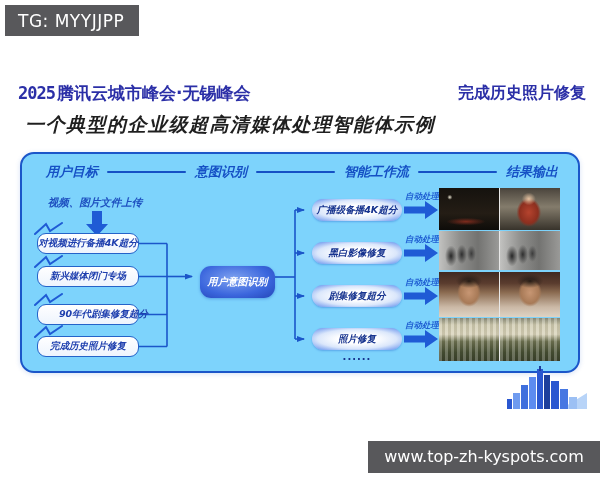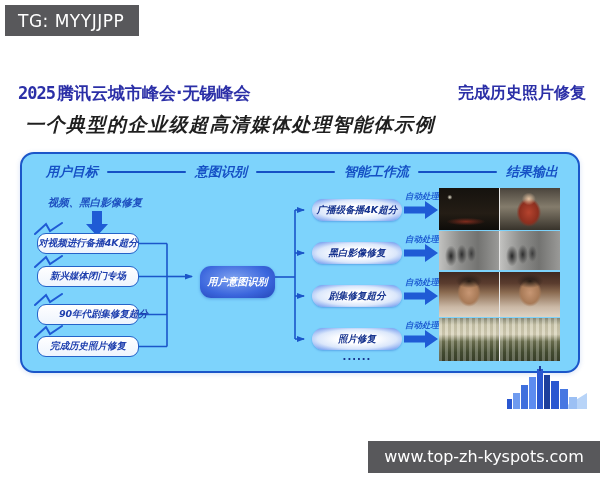--- a/index.html
+++ b/index.html
@@ -151,21 +151,21 @@
     <polygon points="70,57 80,57 80,70 86,70 75,82 64,70 70,70" fill="#1f5bd5"></polygon>
 
     <g fill="#1f5bd5">
       <polygon points="382,52.5 403,52.5 403,47 416,56 403,65 403,59.5 382,59.5"></polygon>
       <polygon points="382,95.5 403,95.5 403,90 416,99 403,108 403,102.5 382,102.5"></polygon>
       <polygon points="382,138.5 403,138.5 403,133 416,142 403,151 403,145.5 382,145.5"></polygon>
       <polygon points="382,181.5 403,181.5 403,176 416,185 403,194 403,188.5 382,188.5"></polygon>
     </g>
   </svg>
 
-  <div class="upload-label">视频、黑白影像修复</div>
+  <div class="upload-label">视频、图片文件上传</div>
 
   <div class="goal-box gb0">
     <svg class="zig" width="30" height="14">
         <polyline points="1,12 12,2 16,9 28,1" stroke="#1f5bd5" stroke-width="2" fill="none" stroke-linecap="round"></polyline>
       </svg>
     <span>对视频进行备播4K超分</span>
   </div>
   <div class="goal-box gb1">
     <svg class="zig" width="30" height="14">
         <polyline points="1,12 12,2 16,9 28,1" stroke="#1f5bd5" stroke-width="2" fill="none" stroke-linecap="round"></polyline>

